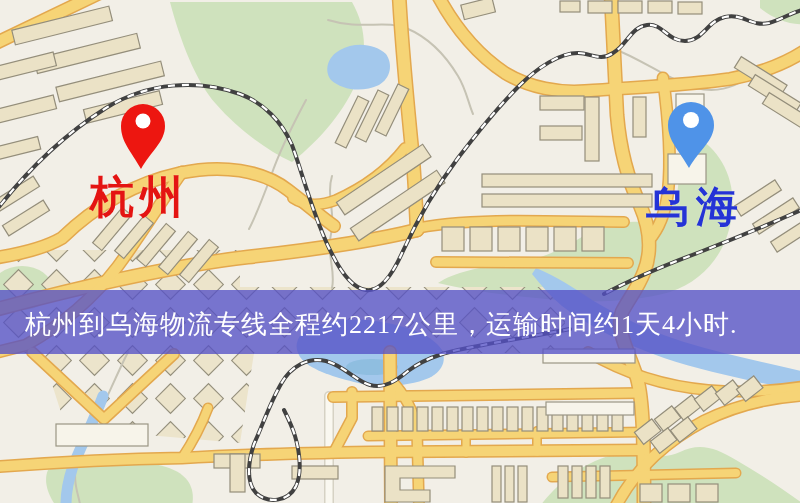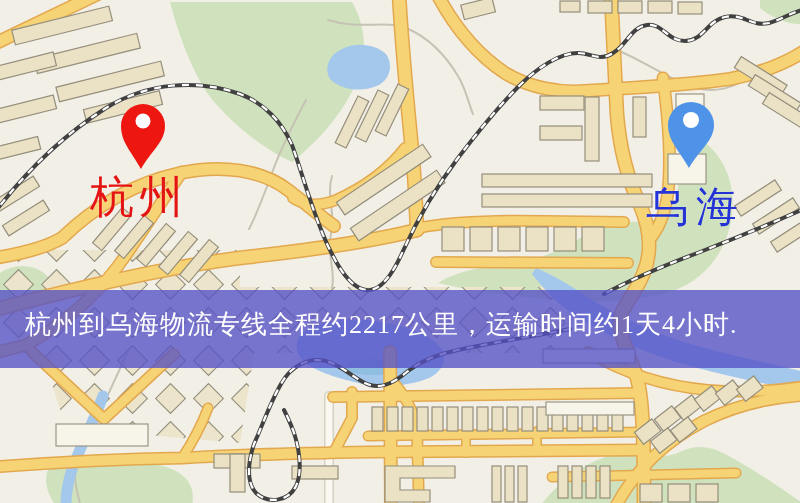--- a/index.html
+++ b/index.html
@@ -10,25 +10,25 @@
   .rf{fill:none;stroke:#f6d476;stroke-linecap:round;stroke-linejoin:round;}
   .wc{fill:none;stroke:#d6d2c4;stroke-linecap:round;}
   .wf{fill:none;stroke:#faf8f0;stroke-linecap:round;}
   .rwb{fill:none;stroke:#414141;stroke-width:4;stroke-linecap:round;}
   .rwd{fill:none;stroke:#ffffff;stroke-width:2.2;stroke-dasharray:7 7;stroke-linecap:butt;}
   .b{fill:#ebe2c6;stroke:#948e7b;stroke-width:1.2;}
   .bw{fill:#f7f4ea;stroke:#9a9584;stroke-width:1.2;}
   .grn{fill:#cfe2bd;stroke:none;}
   .wat{fill:#a3c8ec;stroke:none;}
   .stream{fill:none;stroke:#c6c3b4;stroke-width:2;stroke-linecap:round;}
-  .city-label{position:absolute;font-weight:normal;line-height:1;white-space:nowrap;
+  .city-label{position:absolute;font-weight:bold;line-height:1;white-space:nowrap;
               text-shadow:0 0 2px rgba(255,255,255,.35);text-align:right;}
   .label-origin{left:90px;top:176px;font-size:44px;letter-spacing:5px;color:#e41412;}
   .label-dest{left:646px;top:186px;font-size:42px;letter-spacing:8px;color:#2433d6;}
-  .banner{position:absolute;left:0;top:290px;width:800px;height:78px;
+  .banner{position:absolute;left:0;top:290px;width:800px;height:64px;
           background:rgba(84,81,199,0.78);}
   .banner span{display:block;padding:17px 0 0 25px;font-size:26px;color:#ffffff;
                letter-spacing:1px;white-space:nowrap;}
 </style>
 </head>
 <body>
 
 <div class="stage">
   <svg class="map-svg" viewBox="0 0 800 503">
     <defs>

